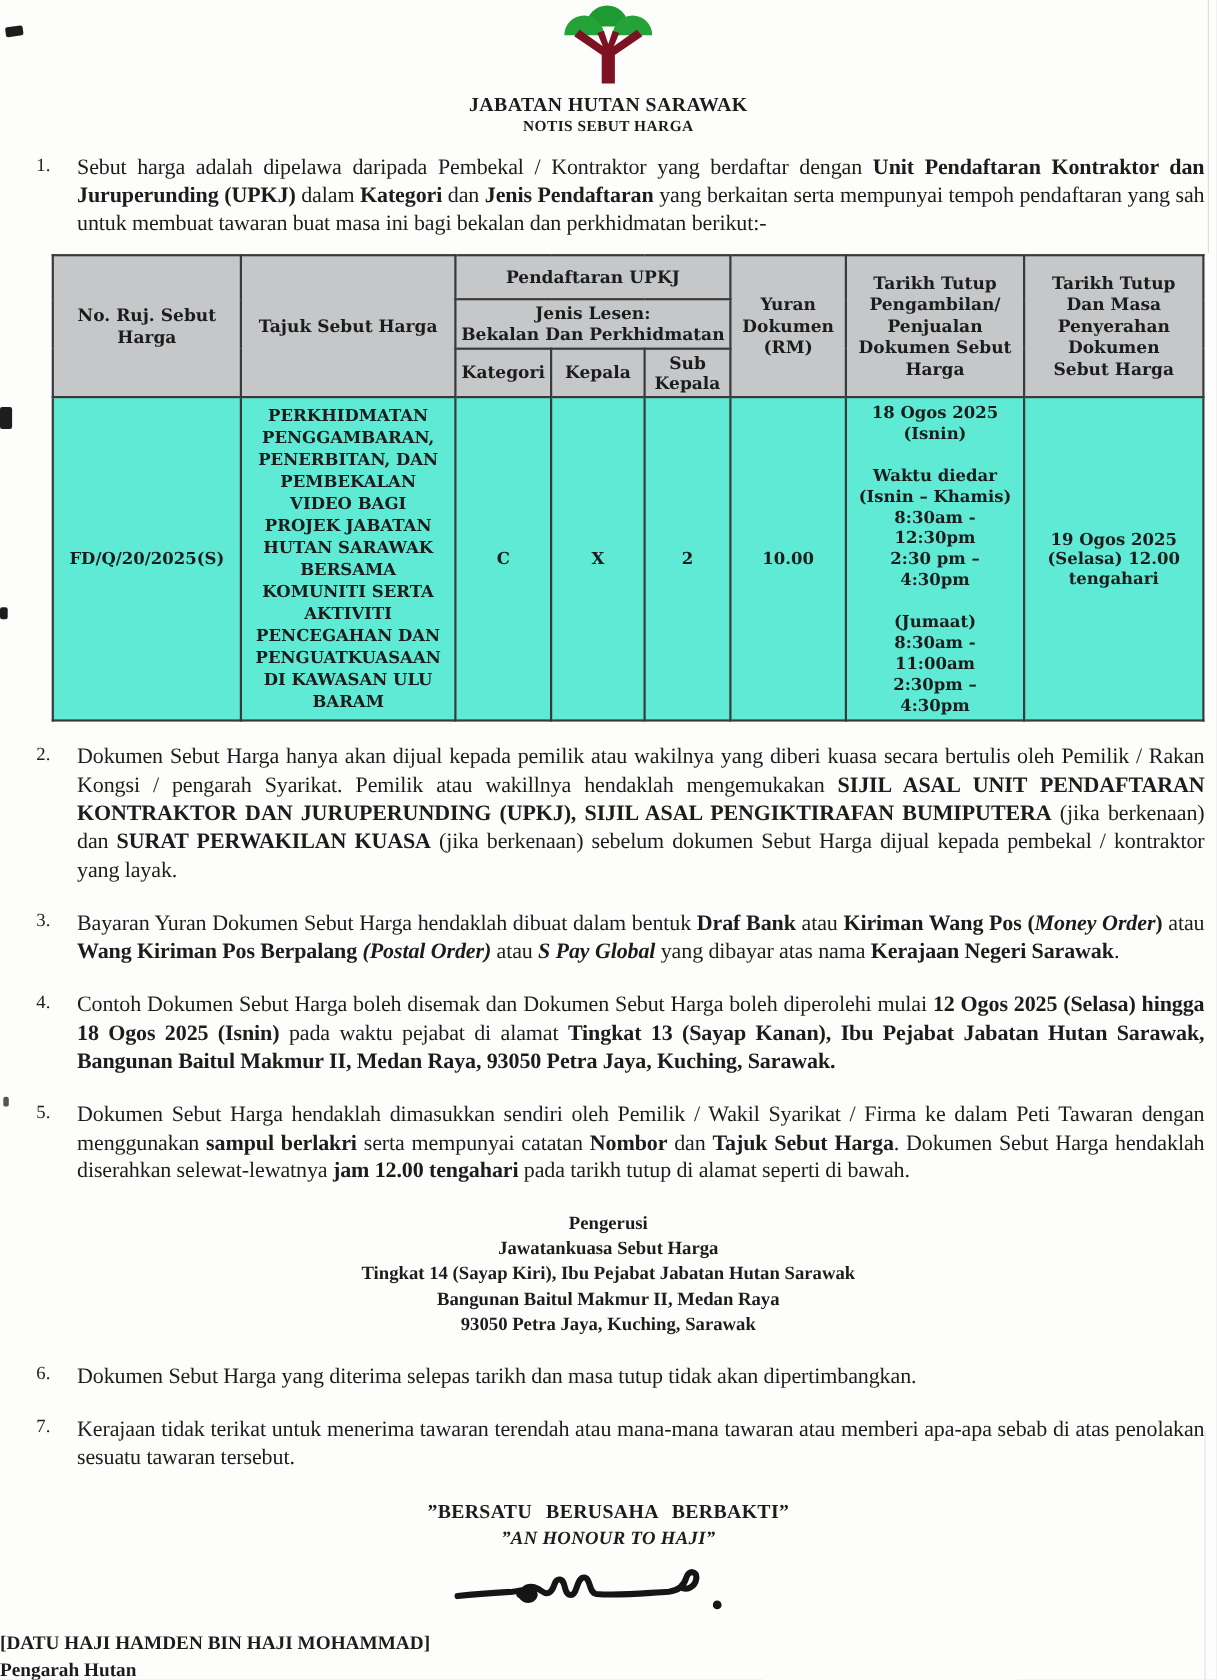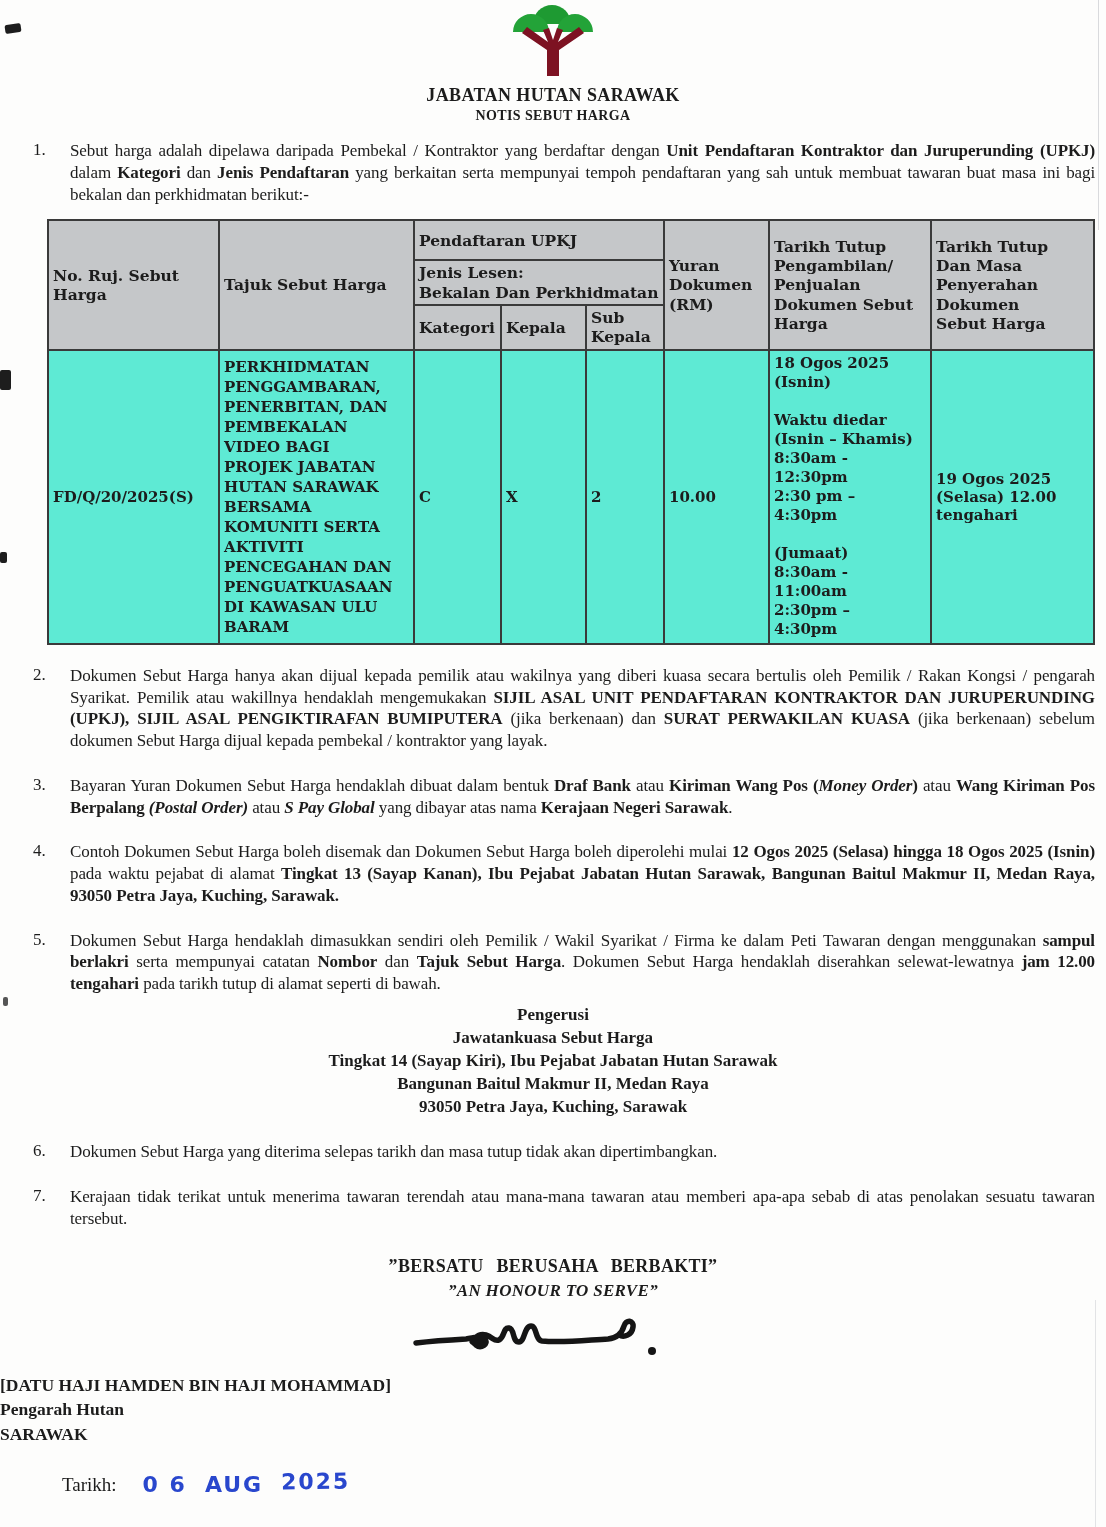--- a/index.html
+++ b/index.html
@@ -23,41 +23,41 @@
 
   
   .hdr{text-align:center;}
   .logo{display:block;margin:0 auto;}
   .org-title{font-size:18px;font-weight:bold;letter-spacing:.4px;margin-top:4px;line-height:1.25;}
   .doc-title{font-size:14px;font-weight:bold;letter-spacing:.4px;line-height:1.25;}
 
   
   .item{display:flex;margin:0 11px 0 33px;}
   .item .num{width:37px;flex:0 0 37px;font-size:17px;}
-  .item .txt{flex:1;font-size:17px;line-height:1.28;text-align:justify;letter-spacing:-.1px;}
+  .item .txt{flex:1;font-size:20px;line-height:1.28;text-align:justify;letter-spacing:-.1px;}
   .mt1{margin-top:16px}.mt2{margin-top:20px}.mt3{margin-top:23px}
 
   
   table.quote{
     border-collapse:collapse;margin:14px 0 0 47px;table-layout:fixed;
     font-family:"DejaVu Serif","Liberation Serif",serif;
   }
   table.quote th,table.quote td{
-    border:2px solid #3a3a3a;padding:2px 4px;text-align:left;vertical-align:middle;
+    border:2px solid #3a3a3a;padding:2px 4px;text-align:center;vertical-align:middle;
   }
   table.quote th{background:#c5c7c9;font-size:15.5px;font-weight:bold;line-height:1.25;}
   table.quote td{font-size:15px;font-weight:bold;background:#5eead4;}
   .row-upkj{height:40px}.row-jenis{height:44px}.row-cats{height:38px}
   td.tall{height:288px}
   .tajuk-cell{line-height:20px;font-size:15px;}
   .sched-cell{line-height:19px;font-size:14.5px;}
   .ref-cell{font-size:15.5px;}
 
   
-  .addr{text-align:center;font-weight:bold;font-size:17px;line-height:1.36;margin-top:8px;}
+  .addr{text-align:center;font-weight:bold;font-size:17px;line-height:1.36;margin-top:22px;}
 
   
   .motto1{text-align:center;font-weight:bold;font-size:18px;margin-top:26px;word-spacing:8px;letter-spacing:.3px;}
   .motto2{text-align:center;font-weight:bold;font-style:italic;font-size:17px;margin-top:4px;letter-spacing:.3px;}
   .sig-wrap{text-align:center;margin-top:8px;height:64px;}
   .signatory{text-align:left;font-weight:bold;font-size:17.5px;line-height:1.4;}
 
   
   .date-line{margin:26px 0 0 62px;font-size:19px;display:flex;align-items:center;}
   .stamp{
@@ -208,21 +208,21 @@
     <div class="num">6.</div>
     <div class="txt"><span>Dokumen Sebut Harga yang diterima selepas tarikh dan masa tutup tidak akan dipertimbangkan.</span></div>
   </div>
 
   <div class="item mt3">
     <div class="num">7.</div>
     <div class="txt"><span>Kerajaan tidak terikat untuk menerima tawaran terendah atau mana-mana tawaran atau memberi apa-apa sebab di atas penolakan sesuatu tawaran tersebut.</span></div>
   </div>
 
   <div class="motto1">”BERSATU BERUSAHA BERBAKTI”</div>
-  <div class="motto2">”AN HONOUR TO SERVE”</div>
+  <div class="motto2">”AN HONOUR TO HAJI”</div>
 
   <div class="sig-wrap">
     <svg width="290" height="62" viewBox="0 0 290 62">
       <ellipse cx="70" cy="31" rx="9" ry="5.5" fill="#151515" transform="rotate(-15 70 31)"></ellipse>
       <path d="M8 34 C25 32 40 31 58 30 C66 29 74 26 77 30 C81 35 73 40 68 36 C63 32 69 24 78 26 C85 28 86 33 91 31 C97 28 95 18 101 19 C107 20 104 33 111 33 C117 33 116 17 123 17 C129 17 127 31 134 32 C155 34 180 31 200 30 C210 29 214 24 216 17 C218 10 226 11 225 18 C224 26 216 29 211 26" stroke="#151515" stroke-width="5.5" fill="none" stroke-linecap="round" stroke-linejoin="round"></path>
       <circle cx="244" cy="42" r="4" fill="#151515"></circle>
     </svg>
   </div>
 
   <div class="signatory">

